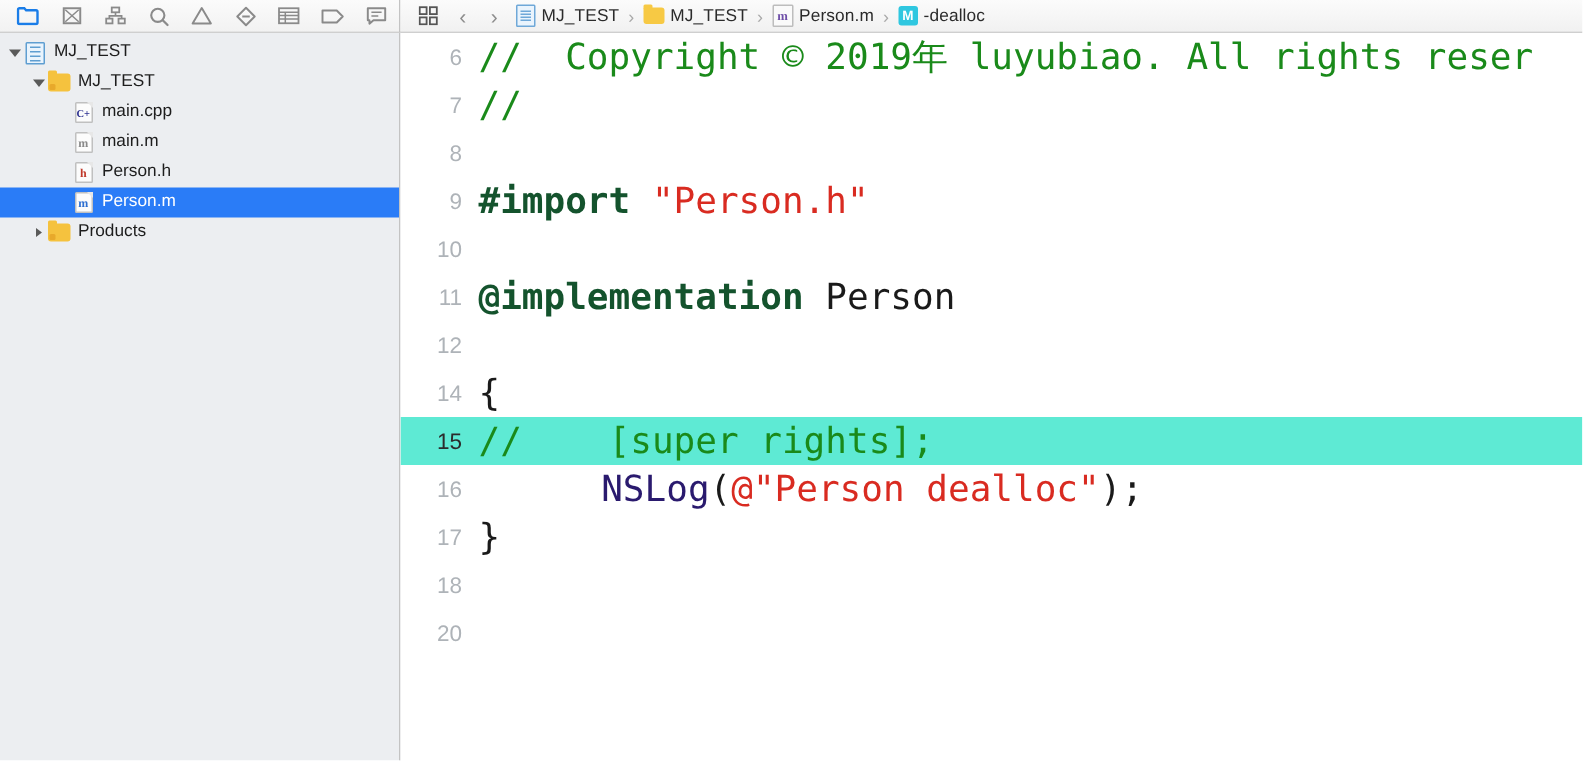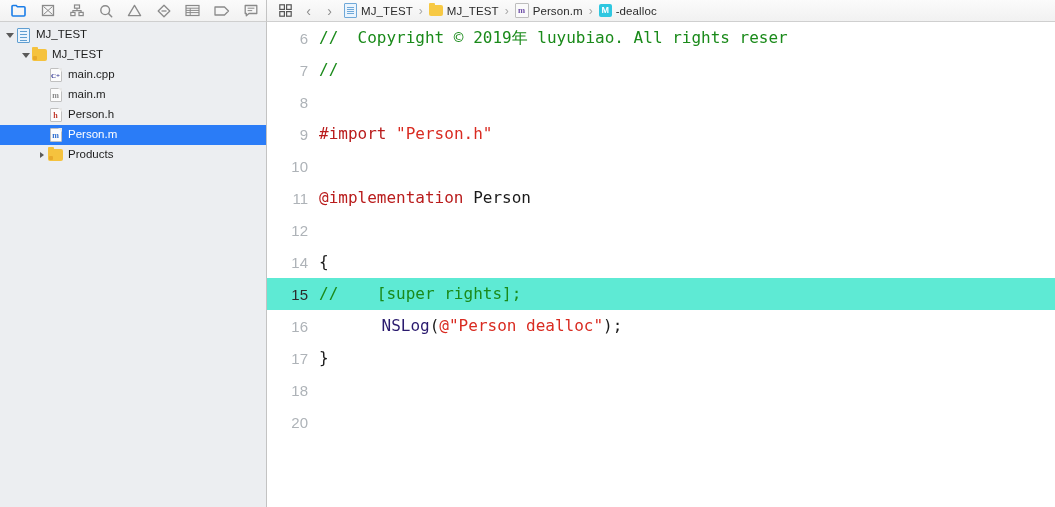--- a/index.html
+++ b/index.html
@@ -182,27 +182,27 @@
     width: 52px; flex: 0 0 52px;
     text-align: right;
     padding-right: 11px;
     box-sizing: border-box;
     color: #aeb3b8;
     font-family: "Liberation Sans", sans-serif;
     font-size: 15px;
   }
   .code-line.active .gutter { color: #2c2c2c; }
   .code {
-    font-size: 16px;
+    font-size: 24px;
     letter-spacing: 0px;
     color: #1a1a1a;
     line-height: 32px;
   }
   .tk-comment { color: #1a8a1a; }
-  .tk-key     { color: #b91c1c; }
+  .tk-key     { color: #14532d; font-weight: bold; }
   .tk-str     { color: #d92b21; }
   .tk-plain   { color: #1a1a1a; }
   .tk-fn      { color: #2a1a6e; margin-left: 24px; }
 </style>
 </head>
 <body>
 
 <div id="app">
 
   <div class="topbars">
@@ -356,21 +356,21 @@
       <div class="tree-row selected" style="padding-left:36px">
         <span class="twisty blank">
             <i></i>
           </span>
         <span class="tree-icon">
             <span class="fi fi-mblue">m</span>
           </span>
         <span class="tree-label">Person.m</span>
       </div>
 
-      <div class="tree-row" style="padding-left:36px">
+      <div class="tree-row" style="padding-left:20px">
         <span class="twisty">
             <i></i>
           </span>
         <span class="tree-icon">
             <span class="fdr"></span>
           </span>
         <span class="tree-label">Products</span>
       </div>
 
     </div>

